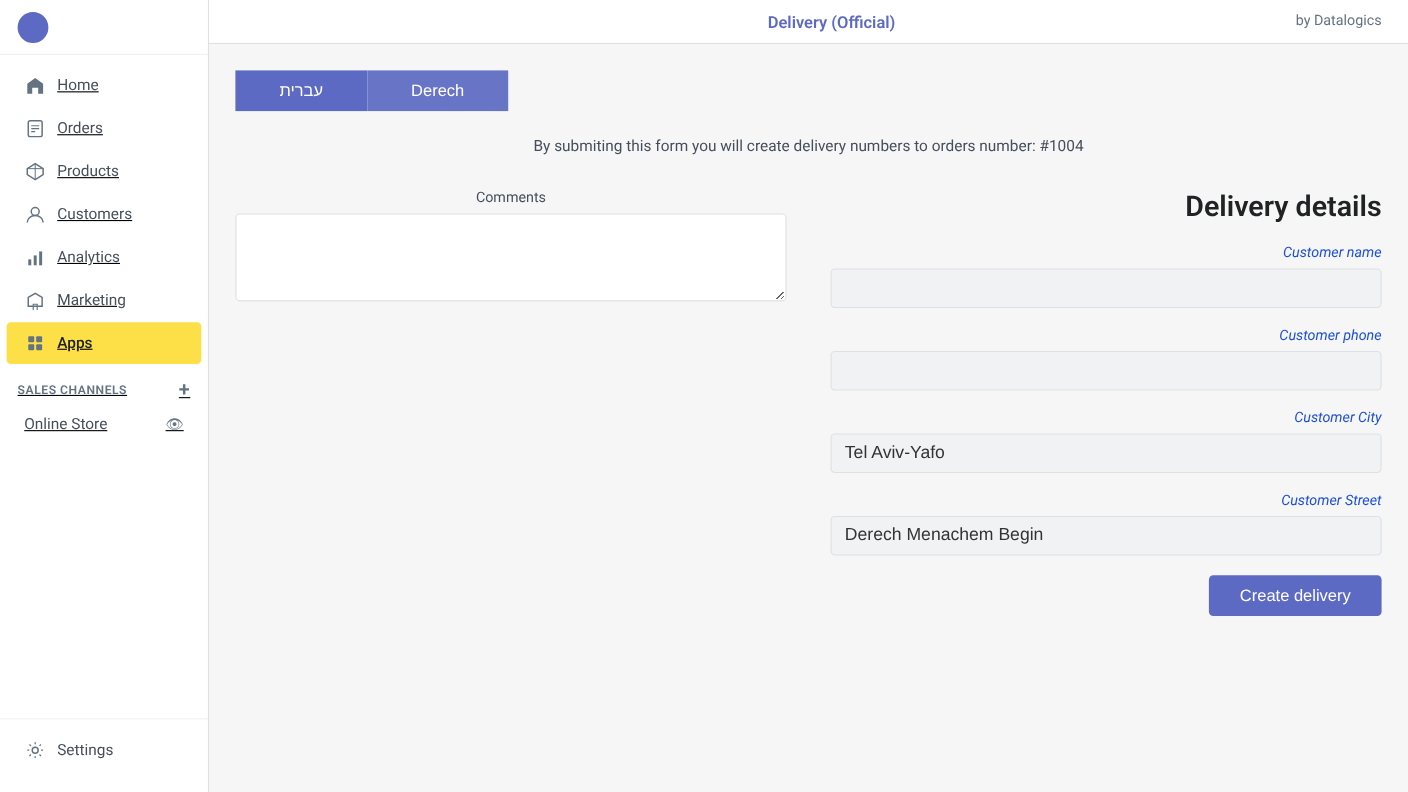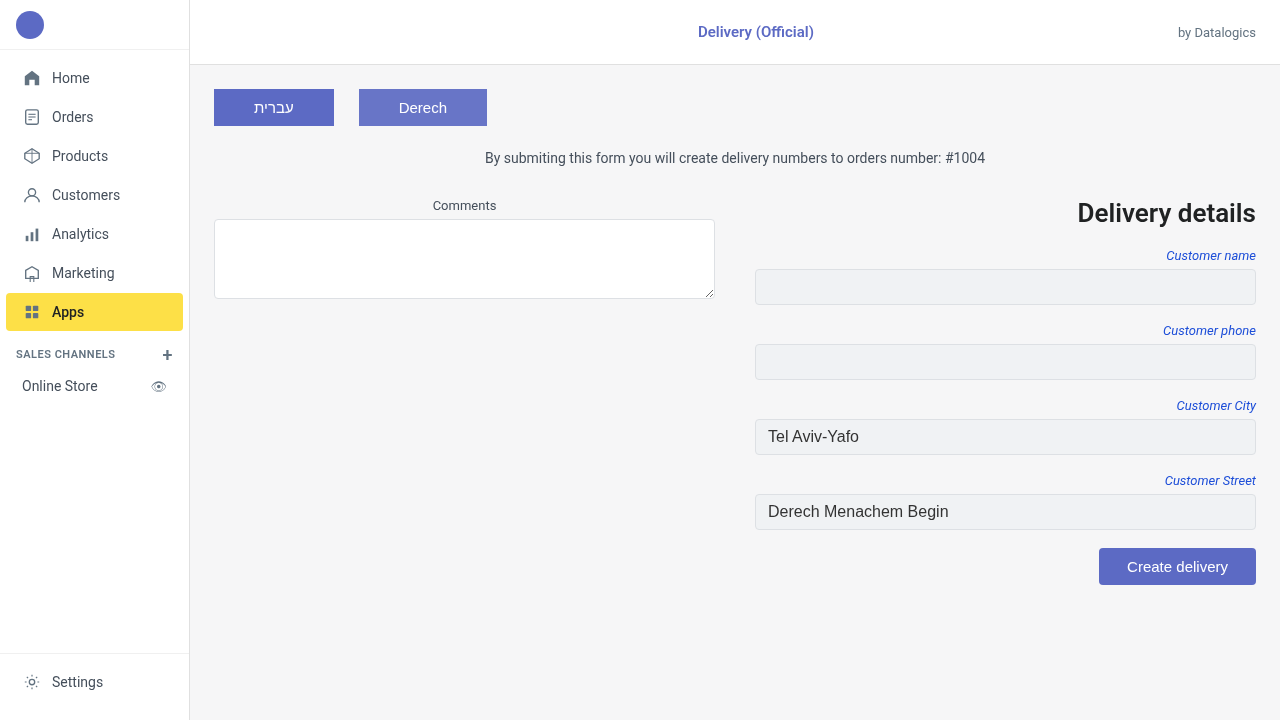--- a/index.html
+++ b/index.html
@@ -23,21 +23,21 @@
       padding: 0 16px;
       border-bottom: 1px solid #f0f0f0;
     }
     .sidebar-logo-icon {
       width: 28px; height: 28px;
       background: #5c6ac4;
       border-radius: 50%;
       margin-right: 8px;
       flex-shrink: 0;
     }
-    .sidebar-nav { flex: 1; padding: 8px 0; }
+    .sidebar-nav { flex: 1; padding: 8px 0; text-decoration: underline; }
     .sidebar-item {
       display: flex;
       align-items: center;
       padding: 9px 16px;
       cursor: pointer;
       color: #454f5b;
       font-size: 14px;
       border-radius: 4px;
       margin: 1px 6px;
       text-decoration: none;
@@ -67,21 +67,21 @@
     
     #main {
       flex: 1;
       display: flex;
       flex-direction: column;
       overflow: hidden;
     }
 
     
     #topbar {
-      height: 65px;
+      height: 40px;
       background: #fff;
       border-bottom: 1px solid #e0e0e0;
       display: flex;
       align-items: center;
       justify-content: space-between;
       padding: 0 24px;
     }
     .topbar-title { font-size: 15px; font-weight: 600; color: #5c6ac4; }
     .topbar-by { font-size: 13px; color: #637381; }
 
@@ -90,21 +90,20 @@
       flex: 1;
       overflow-y: auto;
       padding: 24px;
       background: #f6f6f7;
     }
 
     
     .lang-toggle {
       display: flex;
       margin-bottom: 24px;
-      gap: 25px;
     }
     .lang-btn {
       padding: 10px 40px;
       font-size: 15px;
       border: none;
       cursor: pointer;
       font-weight: 500;
     }
     .lang-btn.active {
       background: #5c6ac4;

